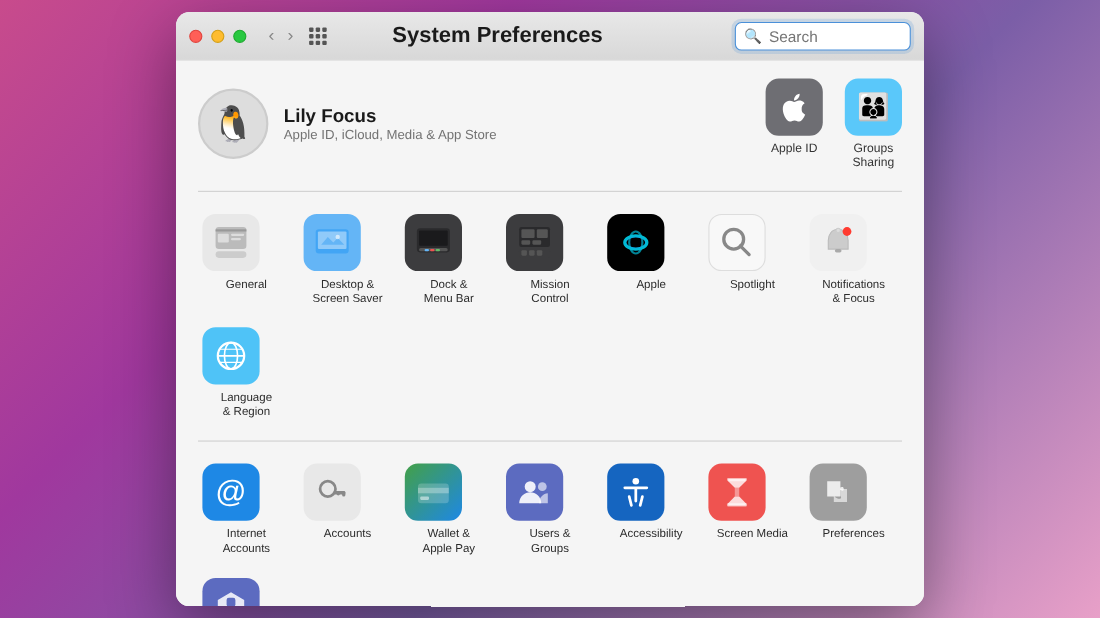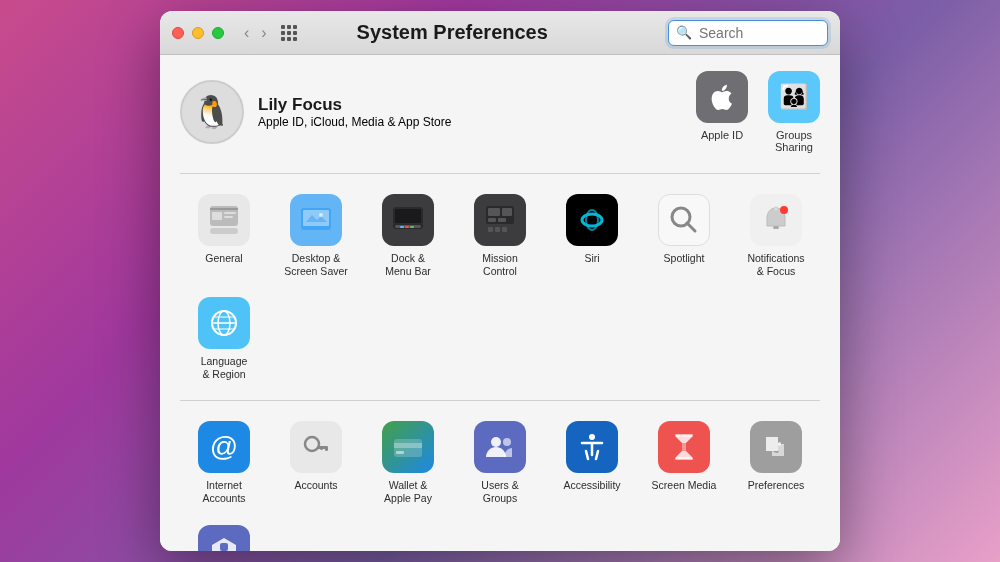--- a/index.html
+++ b/index.html
@@ -135,21 +135,21 @@
       justify-content: center;
       font-size: 32px;
     }
     .profile-info h2 {
       font-size: 17px;
       font-weight: 600;
       color: #1a1a1a;
     }
     .profile-info p {
       font-size: 12px;
-      color: #000000;
+      color: #737373;
     }
     .profile-right {
       display: flex;
       gap: 20px;
     }
     .profile-action {
       display: flex;
       flex-direction: column;
       align-items: center;
       gap: 6px;
@@ -179,21 +179,20 @@
     }
     .icon-grid {
       display: grid;
       grid-template-columns: repeat(7, 1fr);
       gap: 4px;
       margin-bottom: 8px;
     }
     .icon-item {
       display: flex;
       flex-direction: column;
-      align-items: center;
       padding: 8px 4px;
       border-radius: 8px;
       cursor: pointer;
       gap: 6px;
     }
     .icon-box {
       width: 52px;
       height: 52px;
       border-radius: 12px;
       display: flex;
@@ -348,21 +347,21 @@
                 <radialGradient id="sg" cx="50%" cy="50%">
                   <stop offset="0%" stop-color="#e040fb"></stop>
                   <stop offset="50%" stop-color="#2196f3"></stop>
                   <stop offset="100%" stop-color="#00bcd4"></stop>
                 </radialGradient>
               </defs>
             <ellipse cx="18" cy="18" rx="10" ry="6" fill="none" stroke="url(#sg)" stroke-width="3"></ellipse>
             <ellipse cx="18" cy="18" rx="6" ry="10" fill="none" stroke="url(#sg)" stroke-width="2" opacity="0.7"></ellipse>
           </svg>
         </div>
-        <span class="icon-label">Siri</span>
+        <span class="icon-label">Apple</span>
       </div>
       <div class="icon-item">
         <div class="icon-box bg-white">
           <svg width="36" height="36" viewBox="0 0 36 36">
               <circle cx="15" cy="15" r="9" fill="none" stroke="#888" stroke-width="3"></circle>
               <line x1="21" y1="21" x2="29" y2="29" stroke="#888" stroke-width="3" stroke-linecap="round"></line>
             </svg>
         </div>
         <span class="icon-label">Spotlight</span>
       </div>

